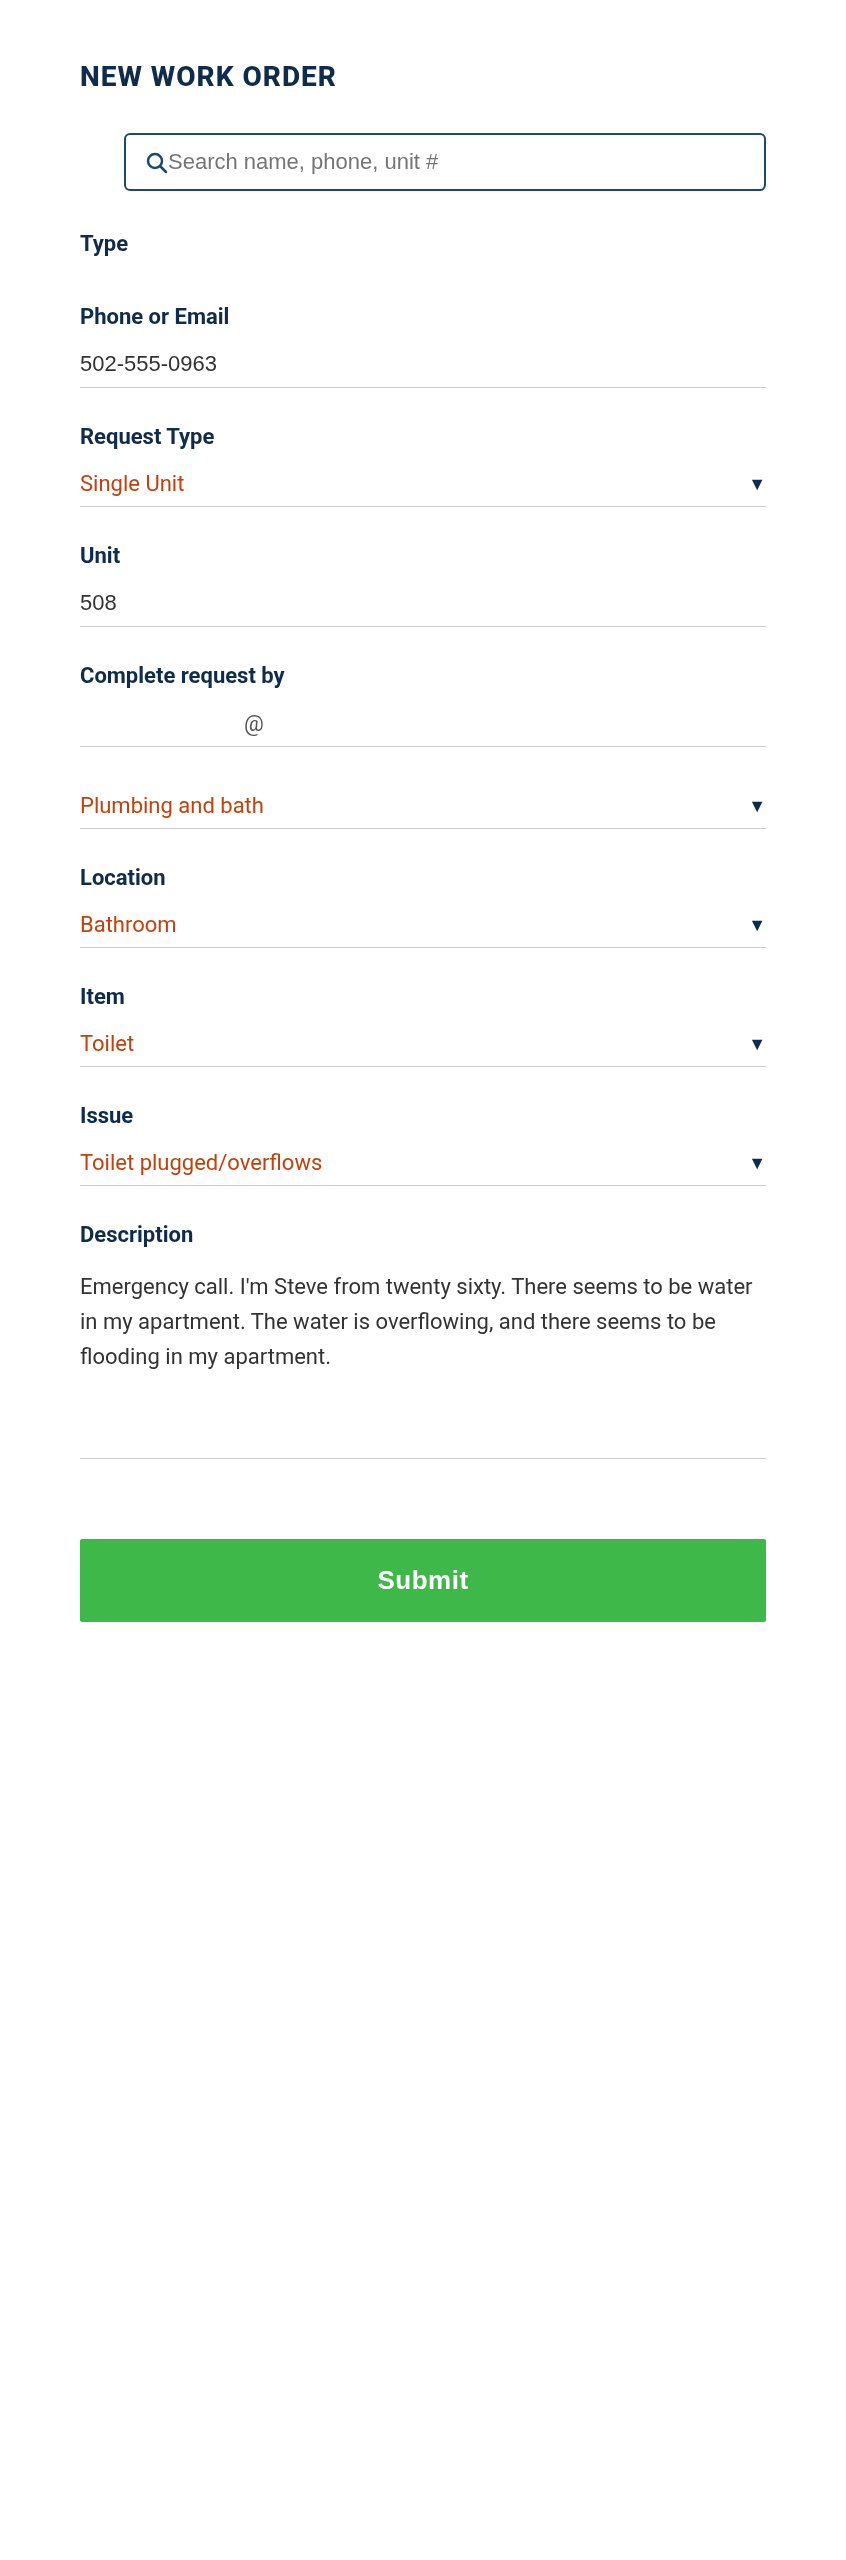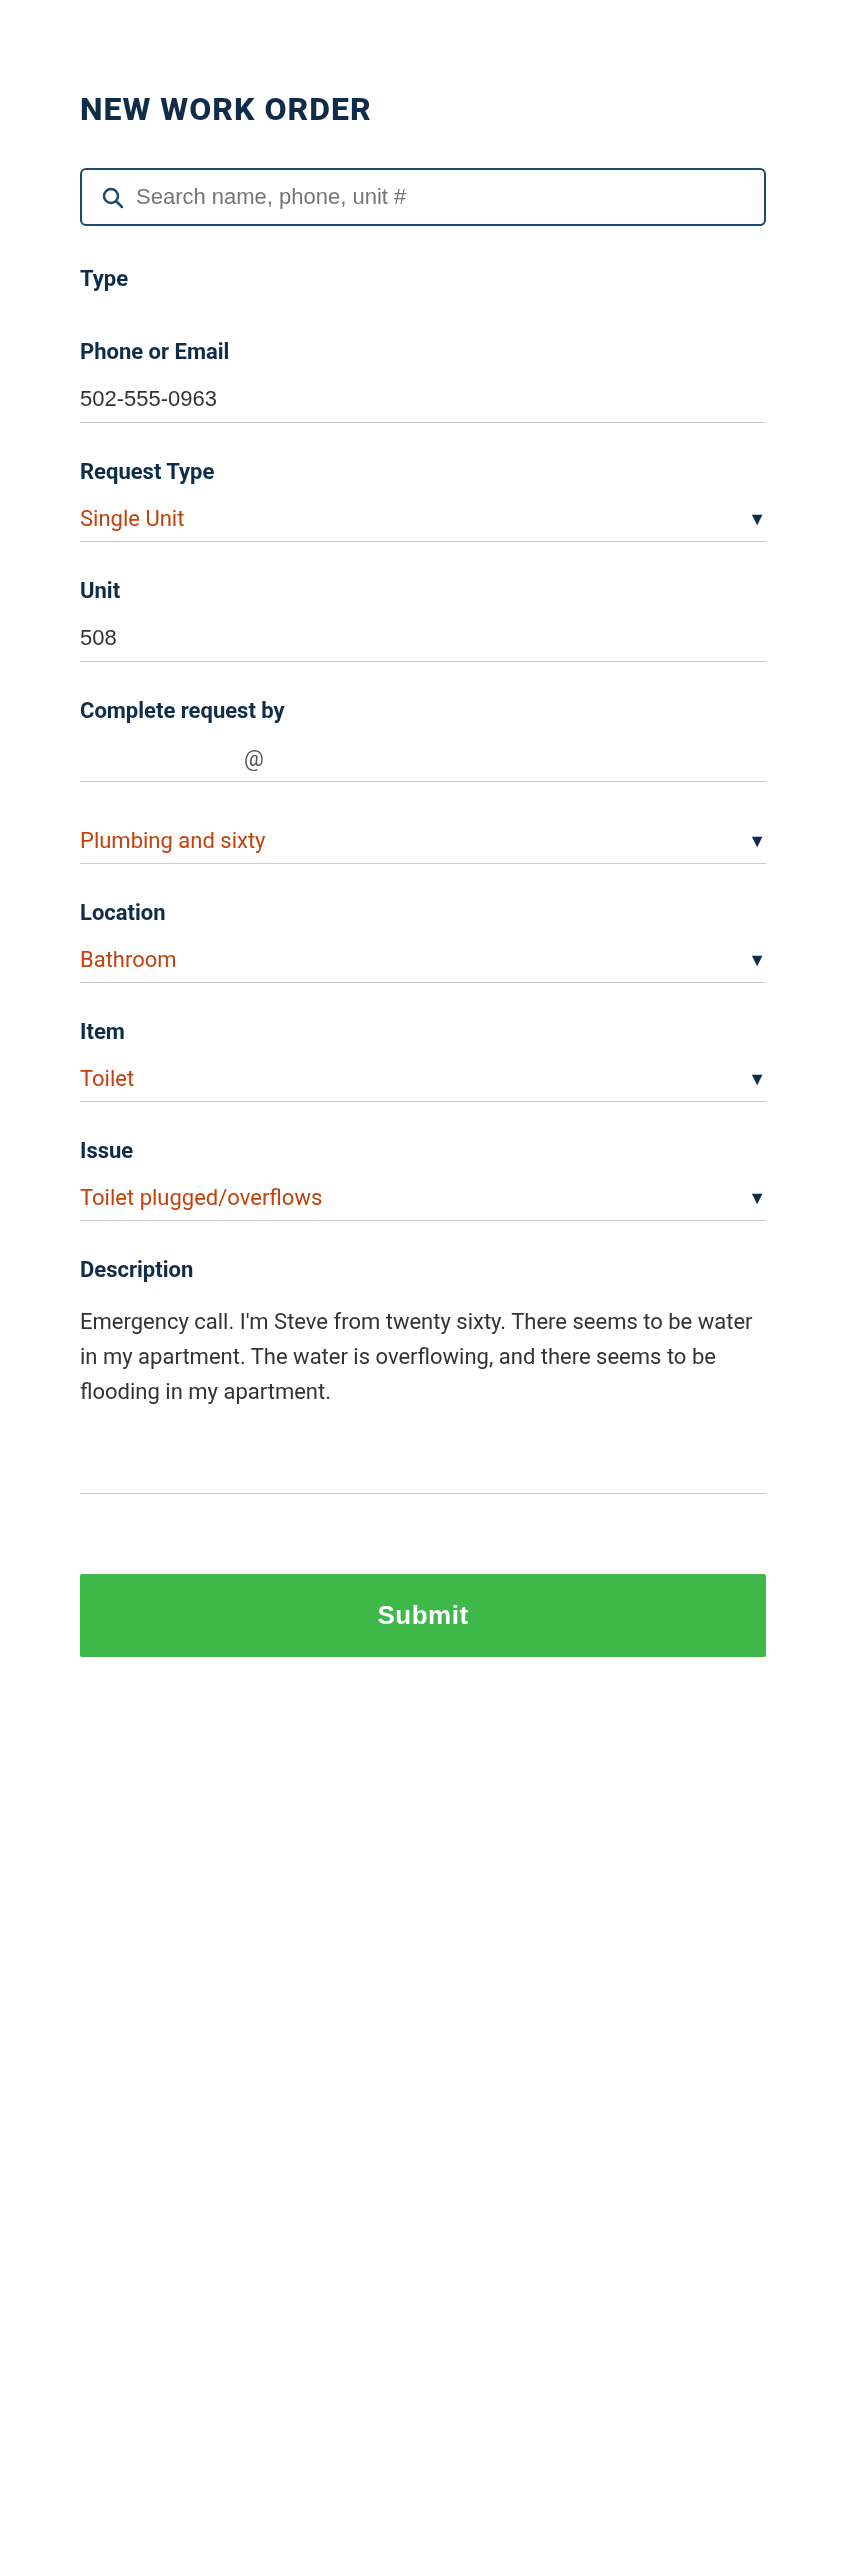--- a/index.html
+++ b/index.html
@@ -19,37 +19,37 @@
     .page-container {
       width: 846px;
       min-height: 2560px;
       background: #ffffff;
       padding: 60px 80px 80px 80px;
       display: flex;
       flex-direction: column;
     }
 
     .page-title {
-      font-size: 32px;
+      font-size: 28px;
       font-weight: 800;
       color: #0f2d4a;
       letter-spacing: 1px;
       margin-bottom: 40px;
       text-transform: uppercase;
-      margin-top: 30px;
     }
 
     .search-container {
       display: flex;
       align-items: center;
       border: 2px solid #1a4a6e;
       border-radius: 6px;
       padding: 14px 18px;
       margin-bottom: 40px;
-      gap: 12px;
+      gap: 0;
+      margin-left: 44px;
     }
 
     .search-icon-svg {
       color: #1a4a6e;
       flex-shrink: 0;
     }
 
     .search-input {
       border: none;
       outline: none;
@@ -203,21 +203,21 @@
     <label class="form-label">Complete request by</label>
     <div class="complete-request-row">
       <input class="complete-request-input" type="text" value="" style="">
       <span class="at-symbol">@</span>
       <input class="complete-request-time-input" type="text" value="" style="">
     </div>
   </div>
 
   <div class="form-section">
     <div class="form-select-container">
-      <span class="form-select-value">Plumbing and sixty</span>
+      <span class="form-select-value">Plumbing and bath</span>
       <span class="chevron-down">▼</span>
     </div>
   </div>
 
   <div class="form-section">
     <label class="form-label">Location</label>
     <div class="form-select-container">
       <span class="form-select-value">Bathroom</span>
       <span class="chevron-down">▼</span>
     </div>

